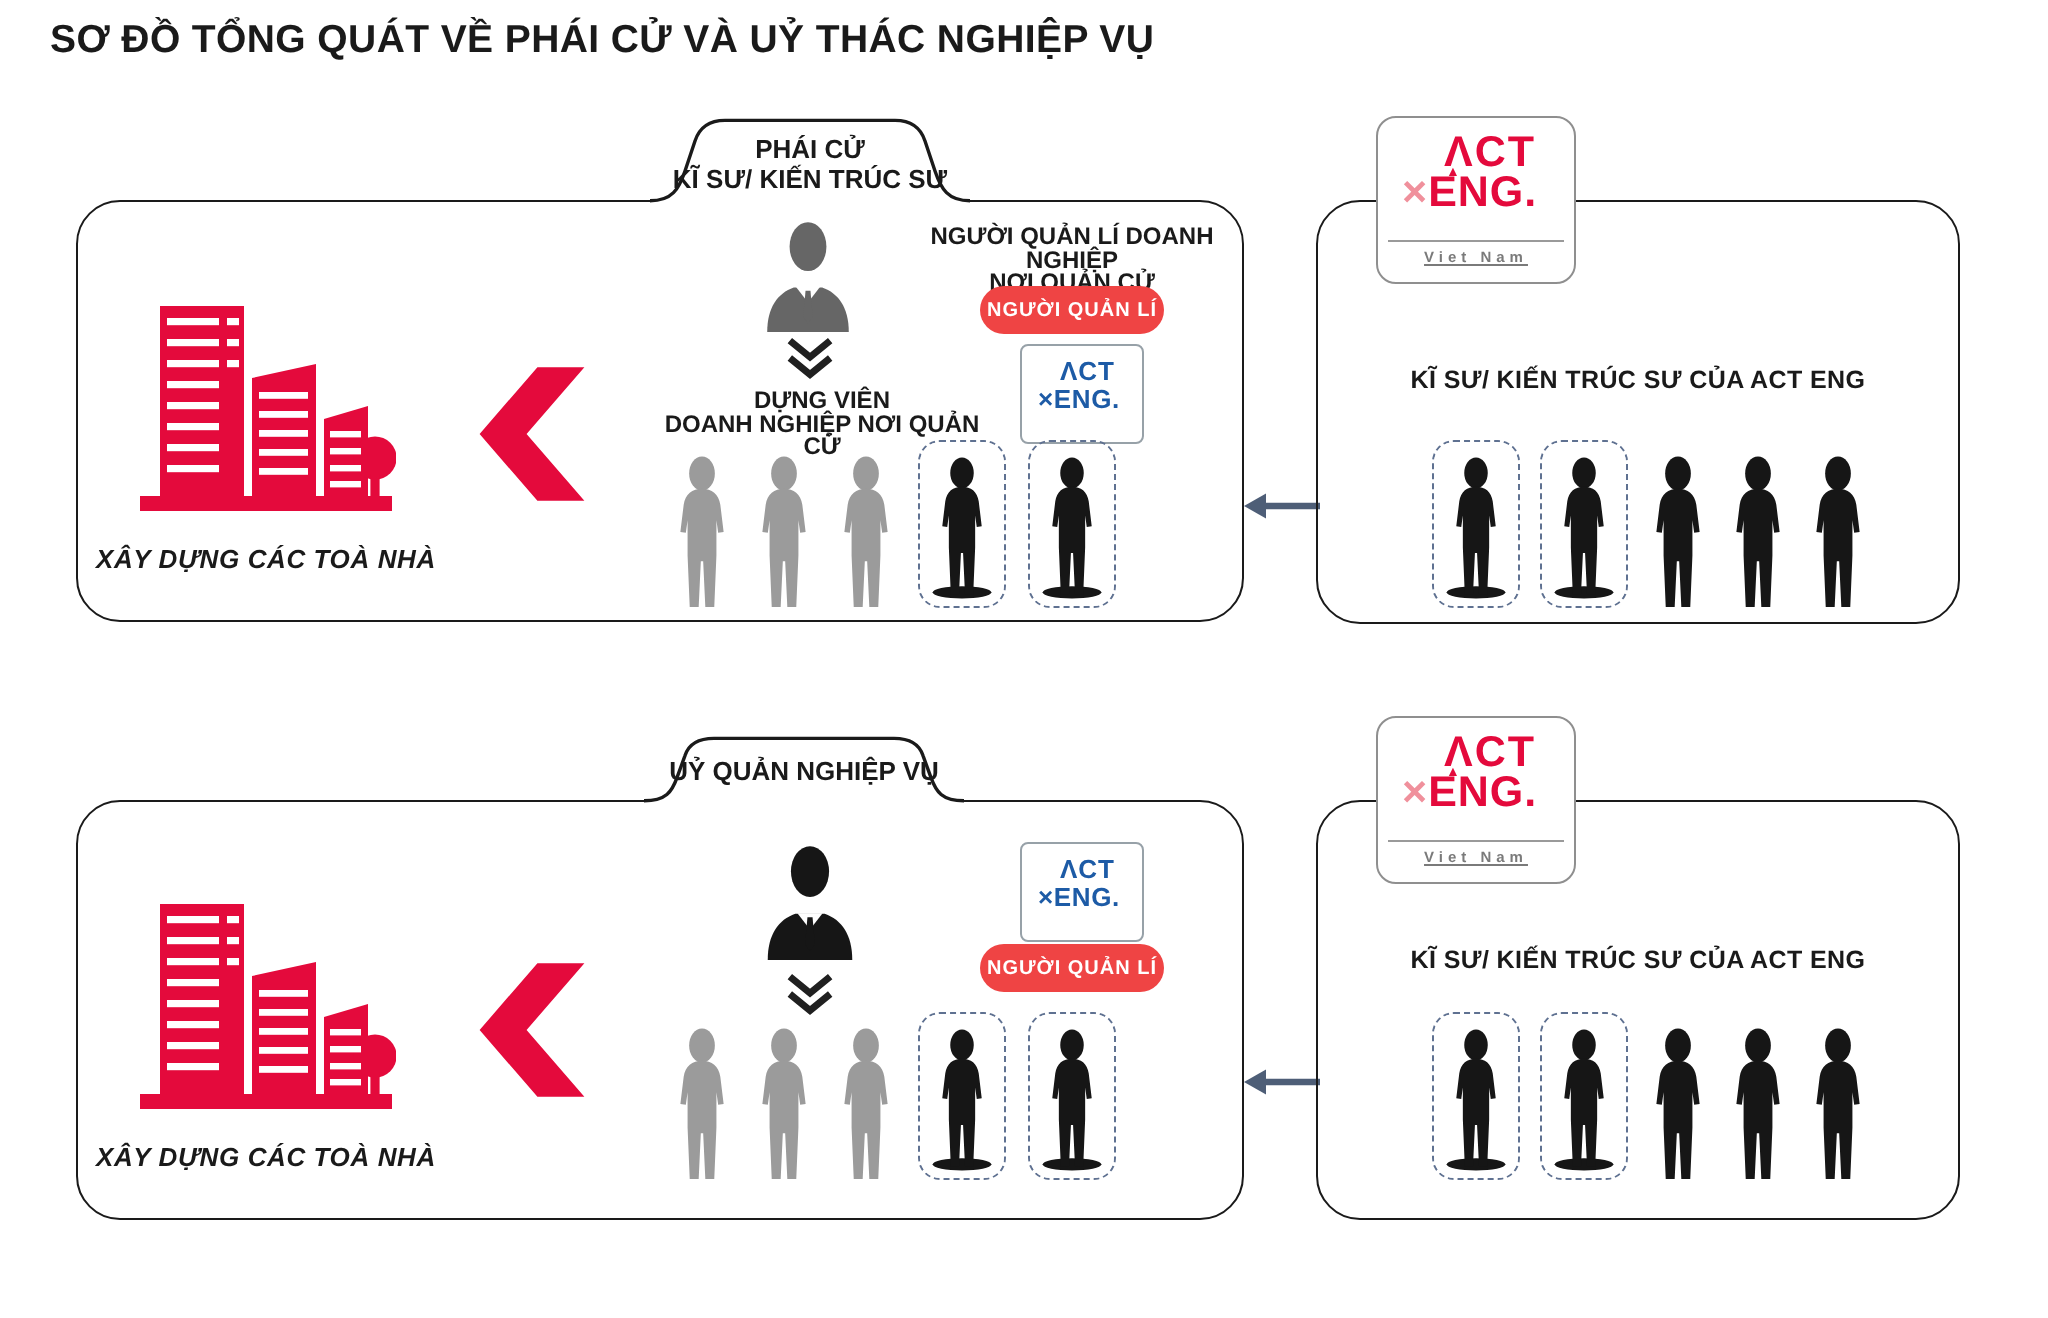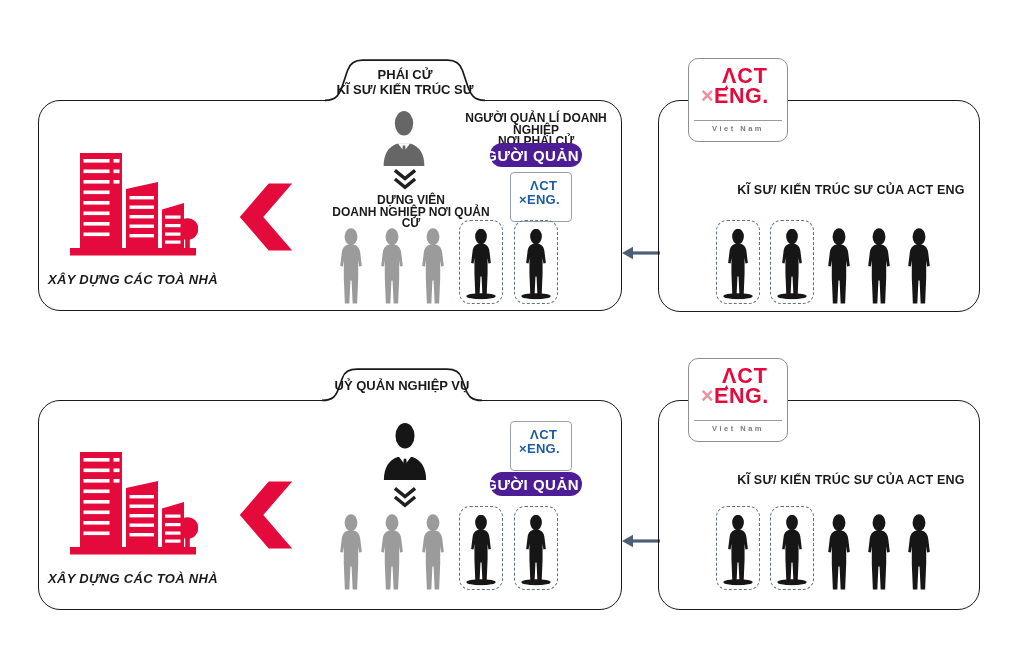--- a/index.html
+++ b/index.html
@@ -7,32 +7,32 @@
           font-family:"Liberation Sans",sans-serif;color:#1a1a1a;}
   .abs{position:absolute;}
   .title{position:absolute;left:25px;top:9px;margin:0;font-size:19.5px;font-weight:bold;
          letter-spacing:.2px;white-space:nowrap;}
   .box{position:absolute;border:1.6px solid #1a1a1a;border-radius:22px;background:transparent;box-sizing:border-box;}
   .tab{position:absolute;}
   .tab svg{position:absolute;left:0;top:0;width:100%;height:100%;}
   .tab .tabtxt{position:absolute;left:-20px;right:-20px;text-align:center;font-weight:bold;
                font-size:13px;line-height:14.5px;white-space:nowrap;}
   .label{position:absolute;font-weight:bold;font-size:13px;letter-spacing:.3px;white-space:nowrap;font-style:italic;}
-  .label-center{position:absolute;font-weight:bold;font-size:12.5px;letter-spacing:.2px;text-align:center;white-space:nowrap;padding-left:32px;}
+  .label-center{position:absolute;font-weight:bold;font-size:12.5px;letter-spacing:.2px;text-align:center;white-space:nowrap;}
   .caption{position:absolute;font-weight:bold;font-size:12px;line-height:11.5px;text-align:center;}
-  .badge{position:absolute;background:#4c1d95;color:#fff;border-radius:13px;display:flex;
-         align-items:center;justify-content:center;font-size:15px;font-weight:bold;letter-spacing:.5px;white-space:nowrap;}
+  .badge{position:absolute;background:#ef4444;color:#fff;border-radius:13px;display:flex;
+         align-items:center;justify-content:center;font-size:10px;font-weight:bold;letter-spacing:.5px;white-space:nowrap;}
   .logo-lg{position:absolute;background:#fff;border:1.6px solid #8f8f8f;border-radius:10px;box-sizing:border-box;}
   .logo-lg .l1{position:absolute;left:33px;top:5px;color:#e40a3c;font-weight:bold;font-size:21.5px;letter-spacing:1px;}
   .logo-lg .mark{position:absolute;left:34px;top:24px;color:#e40a3c;font-size:7px;}
   .logo-lg .l2{position:absolute;left:12px;top:25px;color:#e40a3c;font-weight:bold;font-size:21.5px;letter-spacing:.5px;}
   .logo-lg .l2 .x{color:#f0909c;}
   .logo-lg .rule{position:absolute;left:5px;right:5px;top:61px;border-top:1.5px solid #9a9a9a;}
   .logo-lg .sub{position:absolute;left:0;right:0;top:65px;text-align:center;color:#7a7a7a;
-                font-size:7.5px;letter-spacing:2.5px;font-weight:bold;}
+                font-size:7.5px;letter-spacing:2.5px;font-weight:bold;text-decoration:underline;}
   .logo-sm{position:absolute;background:#fff;border:1.5px solid #97a1a8;border-radius:4px;box-sizing:border-box;color:#1d5ba6;}
   .logo-sm .l1{position:absolute;left:19px;top:5px;font-weight:bold;font-size:13px;letter-spacing:.5px;}
   .logo-sm .l2{position:absolute;left:8px;top:18.5px;font-weight:bold;font-size:13px;letter-spacing:.3px;}
   .people{position:absolute;display:flex;align-items:flex-end;}
   .g11{gap:11px;} .g10{gap:10px;}
   .dashed-box{border:1.6px dashed #5f7191;border-radius:11px;width:44px;height:84px;box-sizing:border-box;
               display:flex;align-items:flex-end;justify-content:center;padding-bottom:2px;}
   .fig svg,.icon svg{display:block;}
   .fig-gray{color:#9b9b9b;} .fig-black{color:#161616;} .fig-mgr-gray{color:#666666;}
   .red{color:#e40a3c;}
@@ -99,20 +99,21 @@
             <path d="M3,12 L14,21 L25,12"></path>
         </g>
       </symbol>
       <symbol id="sym-arrow" viewBox="0 0 40 16">
         <path d="M11,8 H39" stroke="#4e5e77" stroke-width="3.2" fill="none"></path>
         <polygon fill="#4e5e77" points="12,1.8 1,8 12,14.2"></polygon>
       </symbol>
     </defs>
   </svg>
 
+  <h1 class="title">SƠ ĐỒ TỔNG QUÁT VỀ PHÁI CỬ VÀ UỶ THÁC NGHIỆP VỤ</h1>
 
   <div class="box" style="left:38px;top:100px;width:584px;height:211px;"></div>
 
   <div class="tab" style="left:325px;top:59px;width:160px;height:46px;">
     <svg viewBox="0 0 160 46">
       <path fill="#fff" d="M0,41.4 C11,41.4 14.5,35.5 17.5,26.5 L22.5,11.5 C24.8,4.5 30,1.2 37.5,1.2 L122.5,1.2 C130,1.2 135.2,4.5 137.5,11.5 L142.5,26.5 C145.5,35.5 149,41.4 160,41.4 L160,46 L0,46 Z"></path>
       <path fill="none" stroke="#1a1a1a" stroke-width="1.7" d="M0,41.4 C11,41.4 14.5,35.5 17.5,26.5 L22.5,11.5 C24.8,4.5 30,1.2 37.5,1.2 L122.5,1.2 C130,1.2 135.2,4.5 137.5,11.5 L142.5,26.5 C145.5,35.5 149,41.4 160,41.4"></path>
     </svg>
     <span class="tabtxt" style="top:23.5px;">KĨ SƯ/ KIẾN TRÚC SƯ</span>
     <span class="tabtxt" style="top:9px;">PHÁI CỬ</span>
@@ -137,21 +138,21 @@
       </svg>
   </span>
   <span class="abs icon" style="left:392px;top:168px;">
     <svg width="26" height="22" viewBox="0 0 28 24">
         <use href="#sym-dblchev"></use>
       </svg>
   </span>
 
   <div class="caption" style="left:444px;top:113px;width:184px;">
     <div>NGƯỜI QUẢN LÍ DOANH NGHIỆP</div>
-    <div>NƠI PHÁI CỬ</div>
+    <div>NƠI QUẢN CỬ</div>
   </div>
 
   <div class="badge" style="left:490px;top:143px;width:92px;height:24px;">NGƯỜI QUẢN LÍ</div>
 
   <div class="logo-sm" style="left:510px;top:172px;width:62px;height:50px;">
     <span class="l1">ΛCT</span>
     <span class="l2"><span>×</span><span>ENG.</span></span>
   </div>
 
   <div class="caption" style="left:328px;top:195px;width:166px;">

